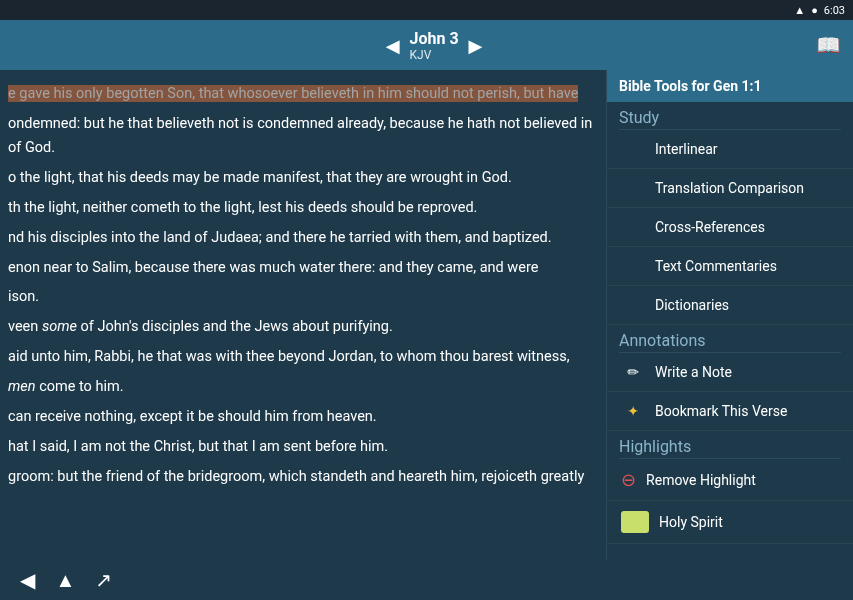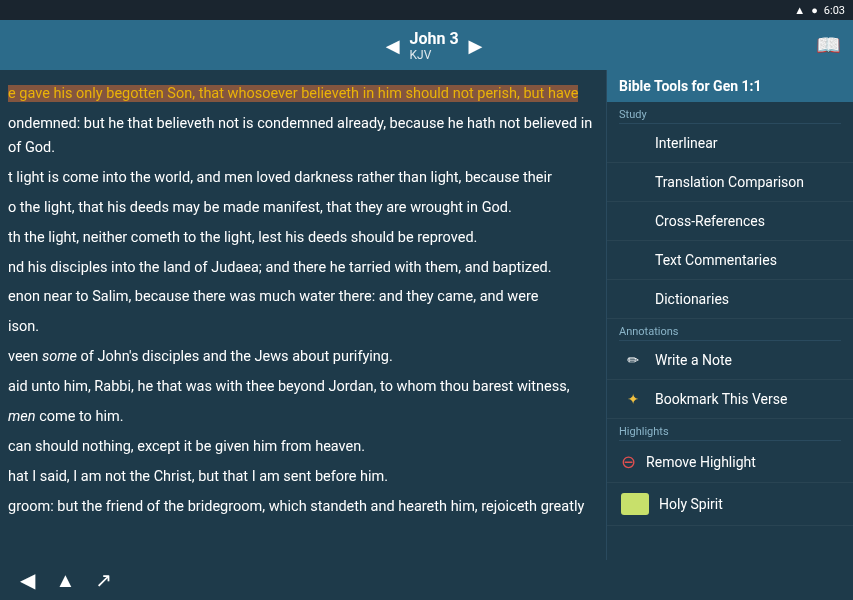--- a/index.html
+++ b/index.html
@@ -86,21 +86,21 @@
     .bible-text {
       color: white;
       font-size: 14.5px;
       line-height: 1.65;
       padding: 4px 8px;
       overflow: hidden;
       height: 100%;
     }
     .bible-text .highlight-orange {
       background-color: rgba(255, 120, 50, 0.45);
-      color: #eab308;
+      color: #a3a3a3;
     }
     .verse-block {
       margin-bottom: 6px;
     }
 
     
     .tools-panel {
       width: 247px;
       height: 490px;
       background: #1e3a4a;
@@ -112,21 +112,21 @@
       background: #2c6b8a;
       padding: 8px 12px;
       color: white;
       font-size: 14px;
       font-weight: bold;
       text-align: left;
     }
 
     .section-label {
       color: #8ab4c8;
-      font-size: 11px;
+      font-size: 16px;
       padding: 6px 12px 2px 12px;
       text-transform: none;
     }
     .section-divider {
       border: none;
       border-top: 1px solid #2a4a5e;
       margin: 0 12px;
     }
 
     .tool-item {
@@ -224,23 +224,20 @@
 
   <div class="bible-panel">
     <div class="bible-text">
       <div class="verse-block">
         <span class="highlight-orange">e gave his only begotten Son, that whosoever believeth in him should not perish, but have</span>
       </div>
       <div class="verse-block">
         ondemned: but he that believeth not is condemned already, because he hath not believed in of God.
       </div>
       <div class="verse-block">
-        t light is come into the world, and men loved darkness rather than light, because their
-      </div>
-      <div class="verse-block">
         o the light, that his deeds may be made manifest, that they are wrought in God.
       </div>
       <div class="verse-block">
         th the light, neither cometh to the light, lest his deeds should be reproved.
       </div>
       <div class="verse-block">
         nd his disciples into the land of Judaea; and there he tarried with them, and baptized.
       </div>
       <div class="verse-block">
         enon near to Salim, because there was much water there: and they came, and were
@@ -249,21 +246,21 @@
       <div class="verse-block">
         veen <em>some</em> of John's disciples and the Jews about purifying.
       </div>
       <div class="verse-block">
         aid unto him, Rabbi, he that was with thee beyond Jordan, to whom thou barest witness,
       </div>
       <div class="verse-block">
         <em>men</em> come to him.
       </div>
       <div class="verse-block">
-        can should nothing, except it be given him from heaven.
+        can receive nothing, except it be should him from heaven.
       </div>
       <div class="verse-block">
         hat I said, I am not the Christ, but that I am sent before him.
       </div>
       <div class="verse-block">
         groom: but the friend of the bridegroom, which standeth and heareth him, rejoiceth greatly
       </div>
     </div>
   </div>
 

